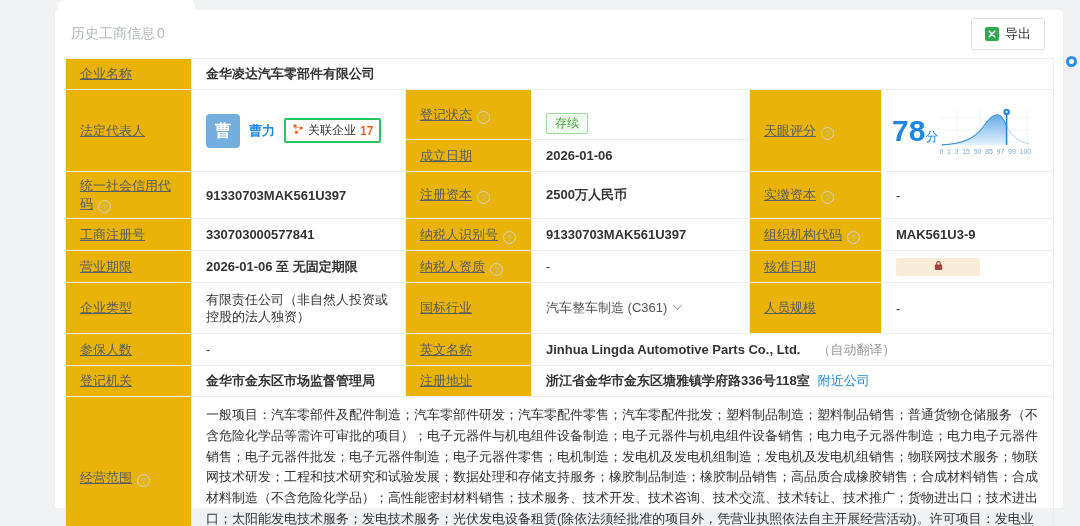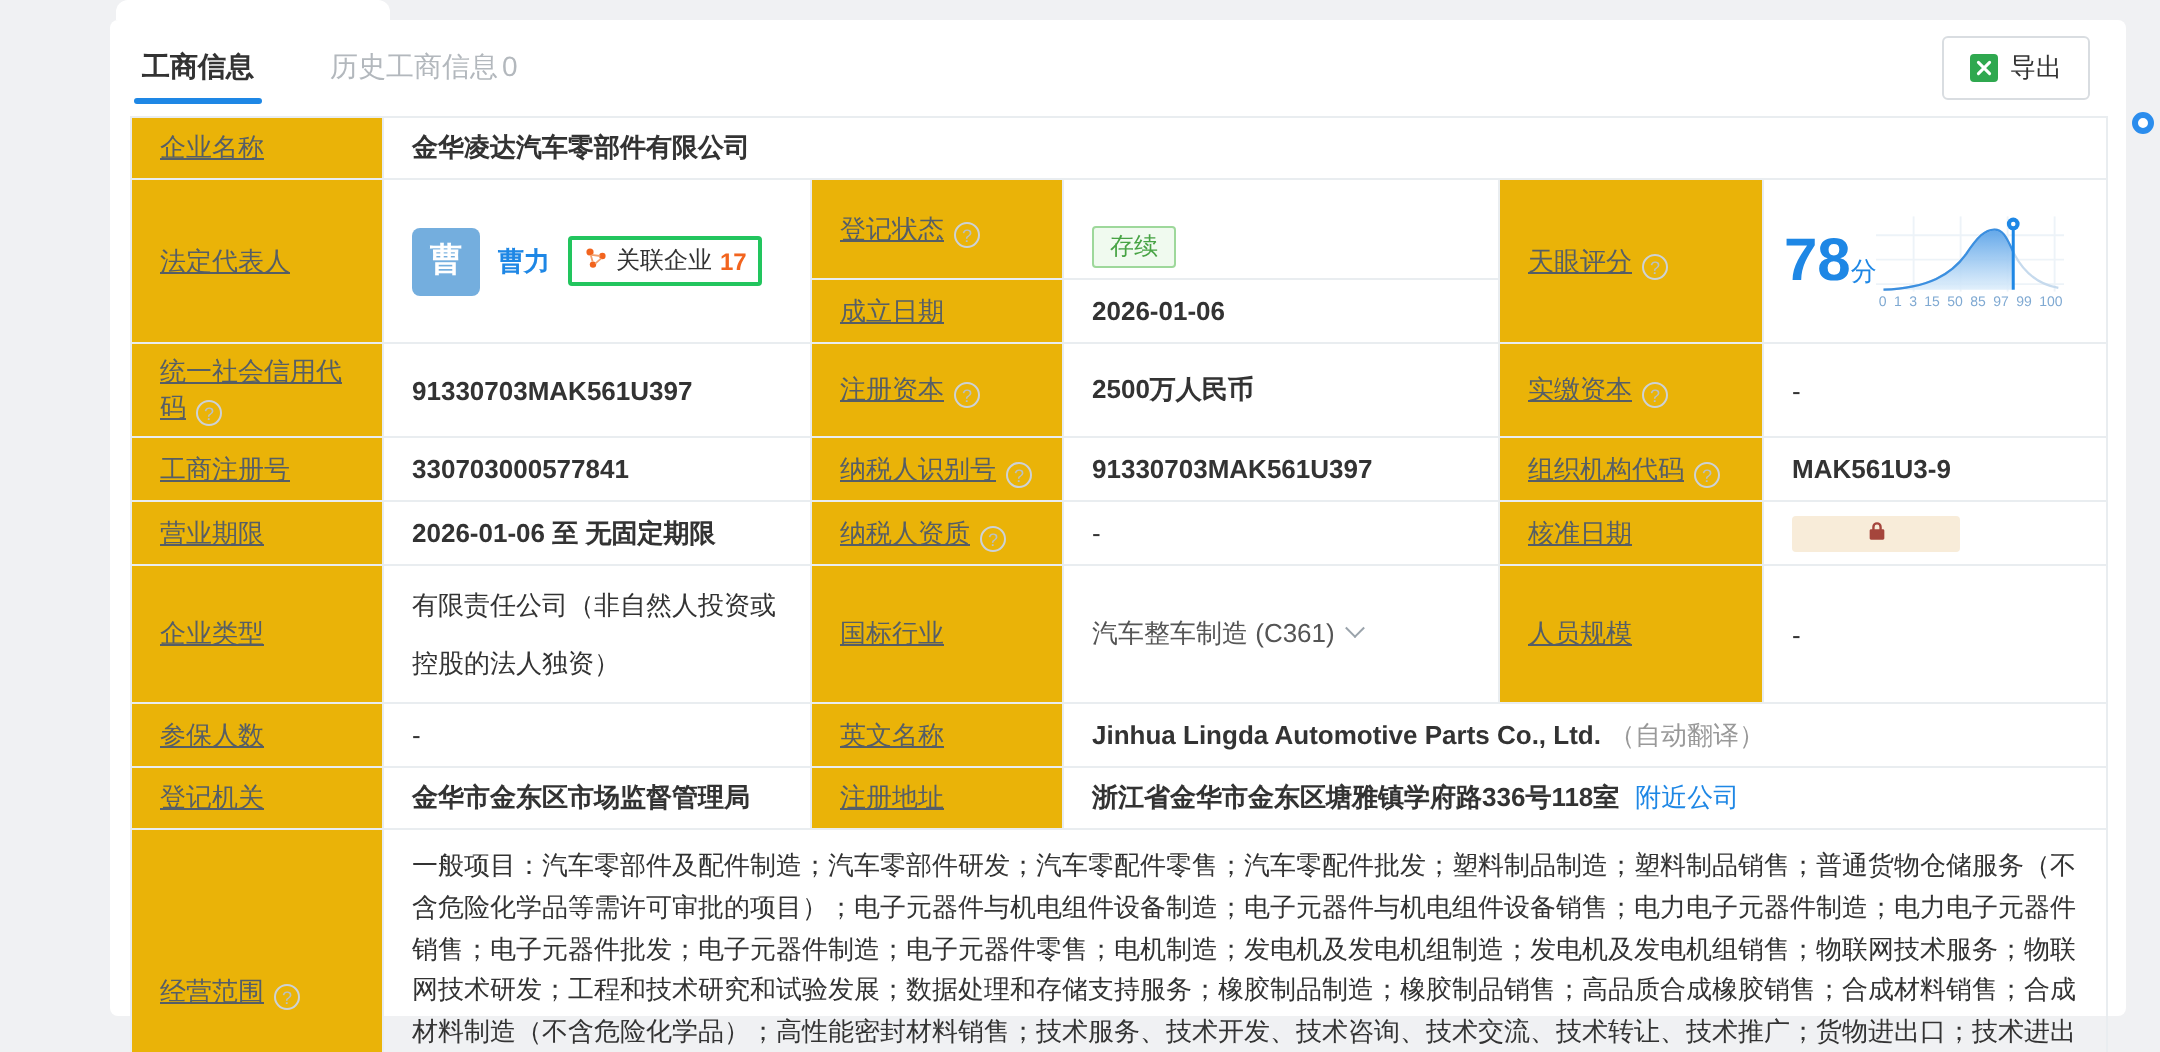--- a/index.html
+++ b/index.html
@@ -37,21 +37,21 @@
   .avatar { width:34px; height:34px; border-radius:4px; background:#74aede; color:#fff; font-size:16px; font-weight:bold; text-align:center; line-height:34px; flex:none; }
   .link { color:#1e87e5; text-decoration:none; cursor:pointer;text-align:center; }
   .rep .link { font-weight:bold; }
   .rel-badge { display:inline-flex; align-items:center; gap:4px; border:2px solid #22c55e; border-radius:2px; background:#fff; padding:2px 6px; font-size:12px; color:#333; cursor:pointer; white-space:nowrap; }
   .rel-badge b { color:#f2641e; font-weight:bold; }
 
   .badge-green { display:inline-block; border:1px solid #9ed89b; background:#f0faef; color:#47a344; border-radius:2px; padding:1px 8px; font-size:12px; line-height:17px;margin-top:18px; }
 
   .lock-badge { display:inline-flex; align-items:center; justify-content:center; width:84px; height:18px; background:#f8ecd9; border-radius:2px; cursor:pointer; }
 
-  .note { color:#999; font-weight:normal; margin-left:4px; }
+  .note { color:#999; font-weight:normal; margin-left:17px; }
   .addr-link { margin-left:8px; font-weight:normal;margin-top:35px; }
 
   
   .score-wrap { display:flex; align-items:center; gap:0; padding-left:2px;text-align:center; }
   .score-num { color:#1e87e5; font-weight:bold; font-size:30px; line-height:1; }
   .score-unit { color:#1e87e5; font-size:13px; font-weight:normal; }
   .chart { width:94px; }
   .chart svg { display:block; }
   .axis { display:flex; justify-content:space-between; font-size:7px; color:#7fa9d2; line-height:8px; padding:0 1px; }
 
@@ -60,23 +60,20 @@
   .blue-dot { position:absolute; left:1066px; top:56px; width:11px; height:11px; border-radius:50%; background:#fff; border:3px solid #2b8ded; }
 </style>
 </head>
 <body>
 
 <div class="top-notch"></div>
 
 <div class="card">
 
   <div class="tabbar">
-    <div class="tab active">
-      <span>工商信息</span>
-    </div>
     <div class="tab inactive">
       <span>历史工商信息</span><span class="count">0</span>
     </div>
     <button class="export-btn">
       <span>
           <svg width="14" height="14" viewBox="0 0 14 14">
             <rect width="14" height="14" rx="2" fill="#2fa84f"></rect>
             <path d="M4.2 4.2l5.6 5.6M9.8 4.2l-5.6 5.6" stroke="#fff" stroke-width="1.5" stroke-linecap="round"></path>
           </svg>
         </span>
@@ -196,21 +193,21 @@
         <span class="lock-badge">
           <span><svg width="11" height="11" viewBox="0 0 12 12">
                   <path d="M3.4 5V3.8a2.6 2.6 0 015.2 0V5h.6c.5 0 .8.3.8.8v4.2c0 .5-.3.8-.8.8H2.8c-.5 0-.8-.3-.8-.8V5.8c0-.5.3-.8.8-.8h.6zm1.3 0h2.6V3.8a1.3 1.3 0 00-2.6 0V5z" fill="#a5453c"></path>
                 </svg></span>
         </span>
       </td>
     </tr>
 
     <tr class="h51">
       <td class="lbl"><span>企业类型</span></td>
-      <td class="val" style="line-height:29px;">有限责任公司（非自然人投资或控股的法人独资）</td>
+      <td class="val" style="line-height:17px;">有限责任公司（非自然人投资或控股的法人独资）</td>
       <td class="lbl"><span>国标行业</span></td>
       <td class="val" style="color:#555;"><span>汽车整车制造 (C361)</span><span class="chev"></span></td>
       <td class="lbl"><span>人员规模</span></td>
       <td class="val">-</td>
     </tr>
 
     <tr class="h32">
       <td class="lbl"><span>参保人数</span></td>
       <td class="val">-</td>
       <td class="lbl"><span>英文名称</span></td>

